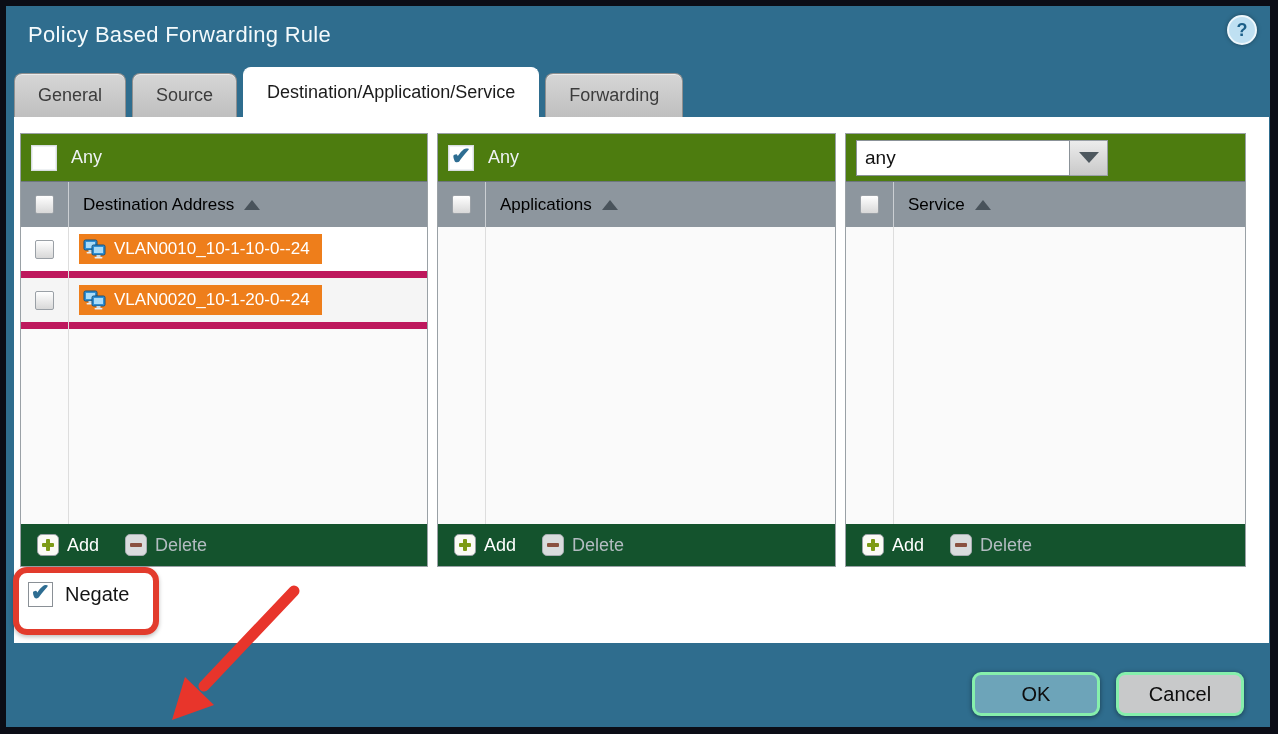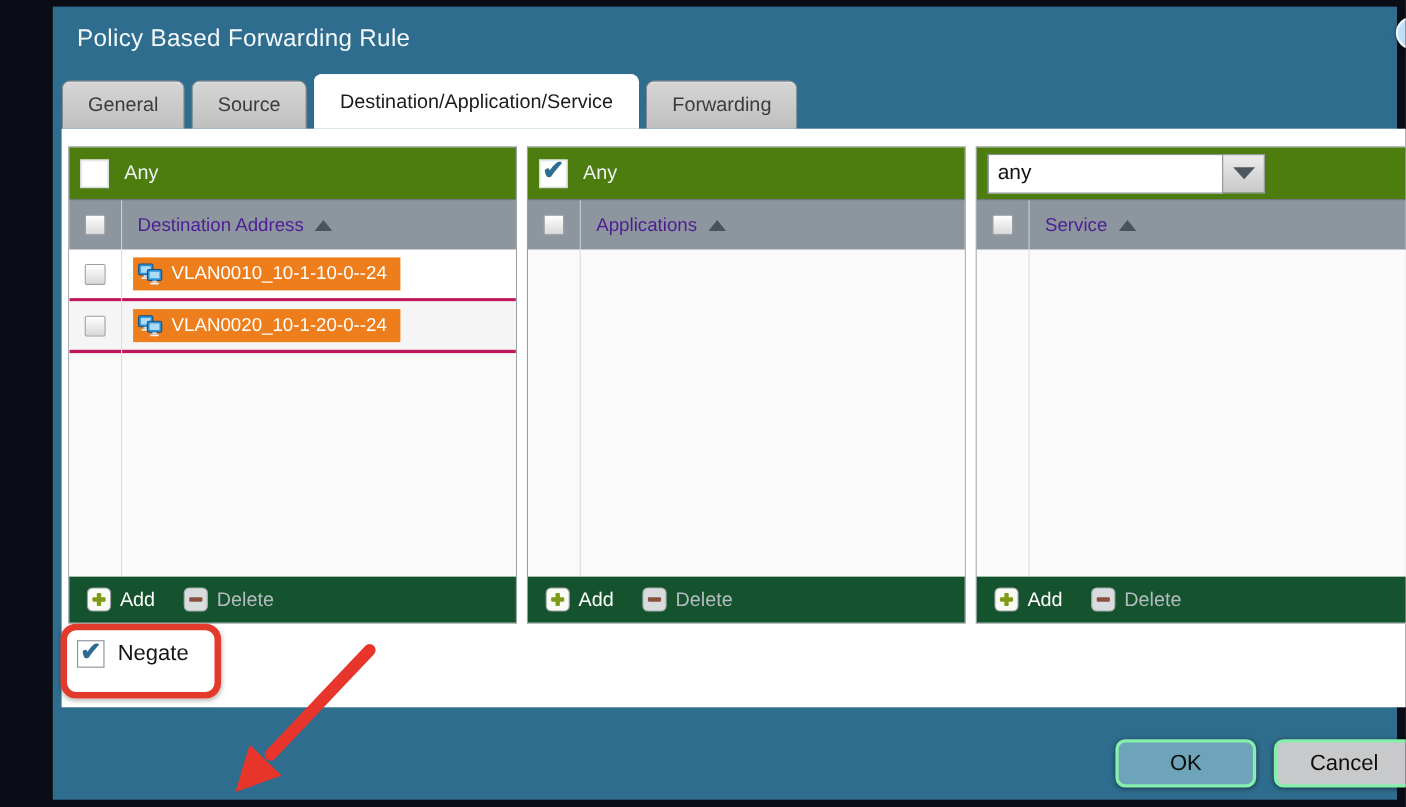--- a/index.html
+++ b/index.html
@@ -5,21 +5,20 @@
   html,body{margin:0;padding:0;background:#333;}
   #screen{
     position:relative;width:1278px;height:734px;
     background:#0b0d16;
     font-family:"Liberation Sans",sans-serif;
     overflow:hidden;
   }
   #dialog{
     position:absolute;left:6px;top:6px;right:8px;bottom:7px;
     background:#2f6d8e;
-    margin-left:42px;
   }
   
   .title{
     position:absolute;left:22px;top:16px;
     color:#f4fafc;font-size:22px;font-weight:400;letter-spacing:.3px;
   }
   .help{
     position:absolute;left:1221px;top:9px;width:26px;height:26px;
     border-radius:50%;background:#bfe0f2;
     border:2px solid #eef7fc;
@@ -68,33 +67,33 @@
   .panel-header{
     height:45px;background:#8d969e;flex:0 0 auto;
     border-top:1px solid #6d767e;
     display:flex;align-items:center;
   }
   .hdr-cb-cell{
     width:47px;flex:0 0 auto;display:flex;justify-content:center;
     border-right:1px solid rgba(255,255,255,.55);
     align-self:stretch;align-items:center;
   }
-  .hdr-label{color:#4c1d95;font-size:17px;margin-left:14px;}
+  .hdr-label{color:#000000;font-size:17px;margin-left:14px;}
   .sort-up{
     width:0;height:0;margin-left:10px;
     border-left:8px solid transparent;border-right:8px solid transparent;
     border-bottom:10px solid #49535b;
   }
   .panel-list{flex:1 1 auto;background:#fafafa;position:relative;overflow:hidden;}
   .panel-list::before{
     content:'';position:absolute;left:47px;top:0;bottom:0;width:1px;background:#dddddd;
   }
   .row{
     height:44px;display:flex;align-items:center;
-    border-bottom:3px solid #be185d;background:#ffffff;
+    border-bottom:7px solid #be185d;background:#ffffff;
   }
   .row:nth-child(2){background:#f5f5f5;}
   .row-cb-cell{width:47px;flex:0 0 auto;display:flex;justify-content:center;}
   .chip{
     margin-left:11px;height:30px;display:inline-flex;align-items:center;
     background:#ee7e1b;color:#ffffff;font-size:17px;
     padding:0 12px 0 4px;gap:7px;cursor:pointer;
   }
   .panel-footer{
     height:42px;background:#14532d;flex:0 0 auto;

